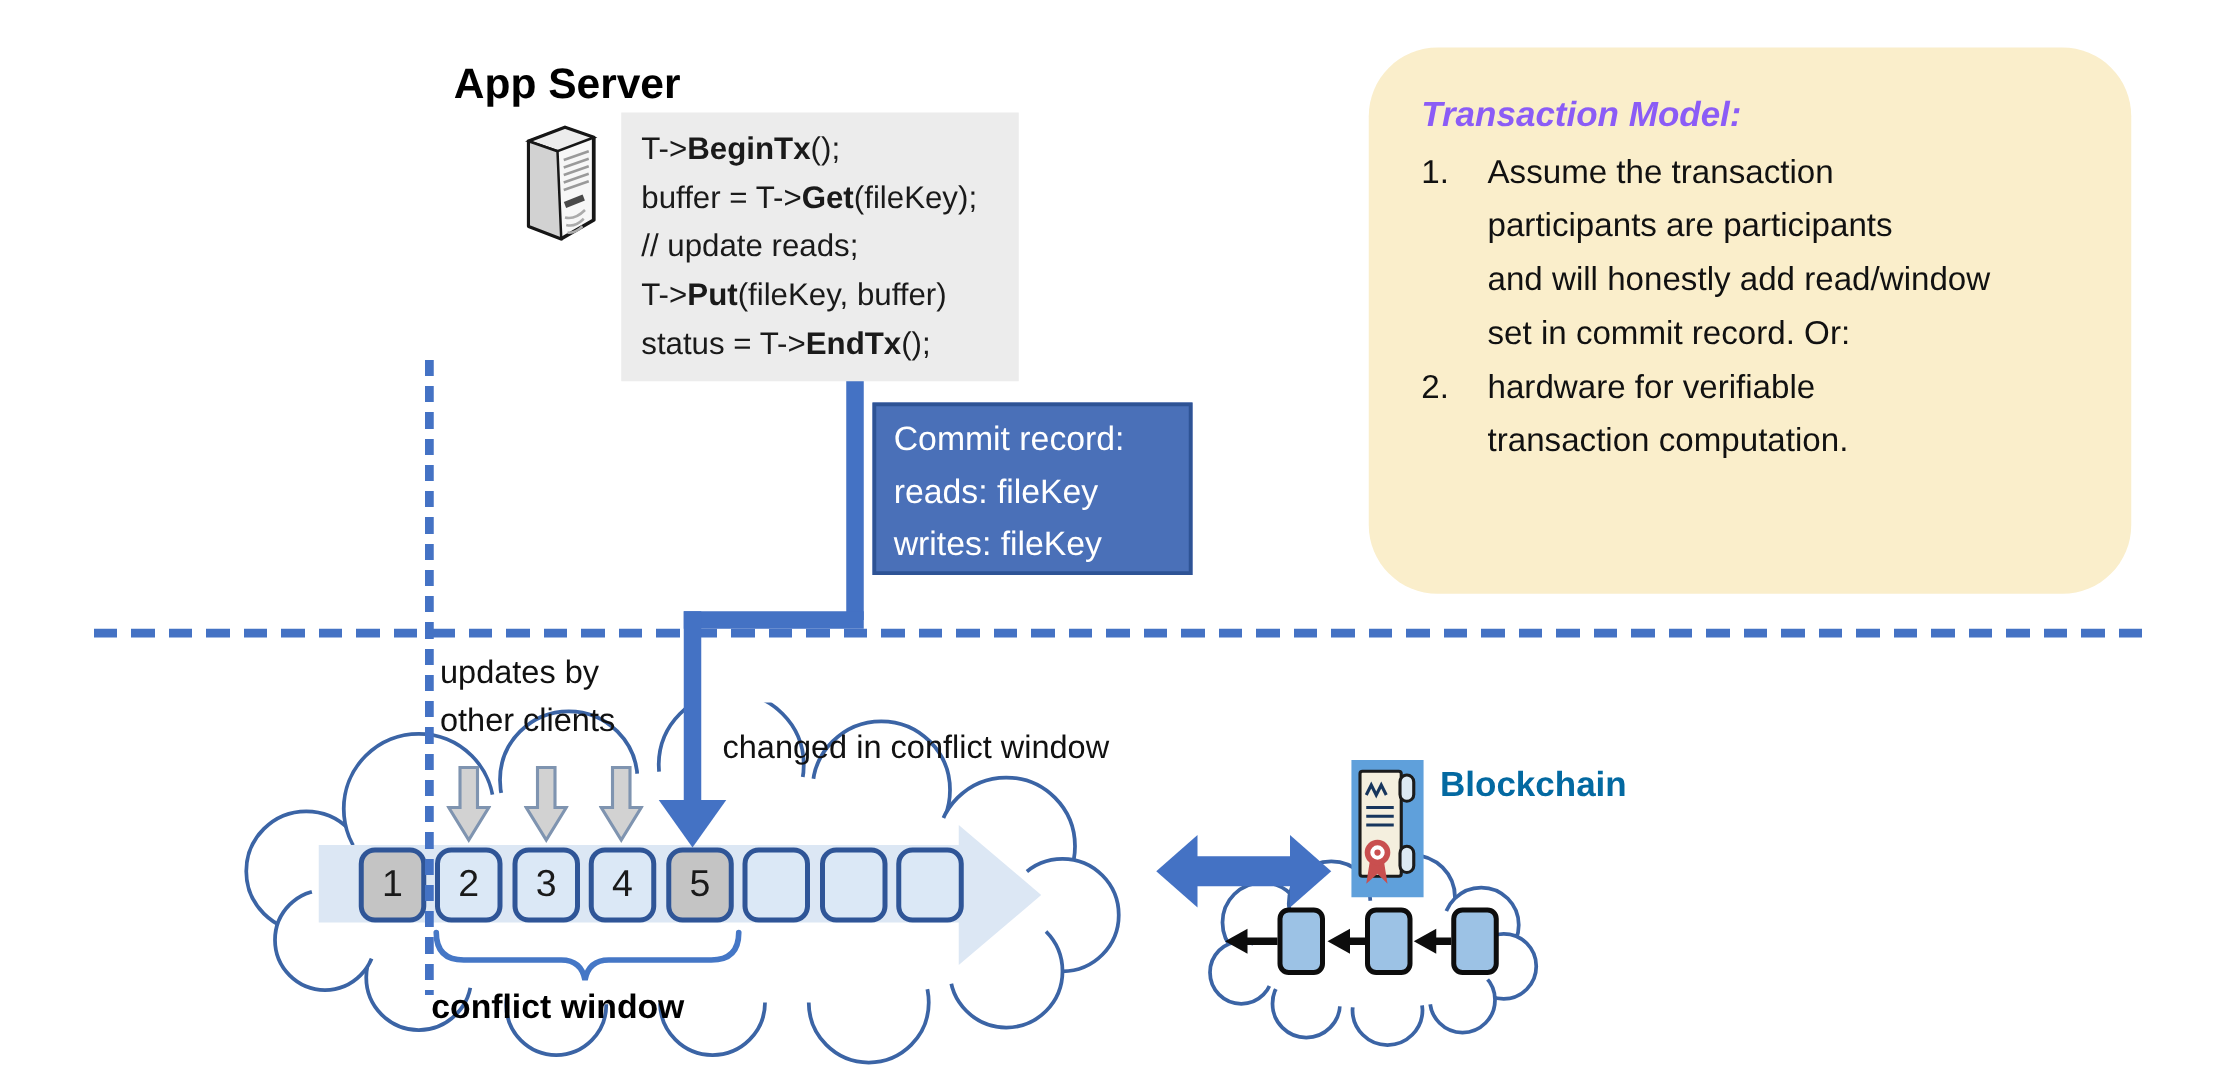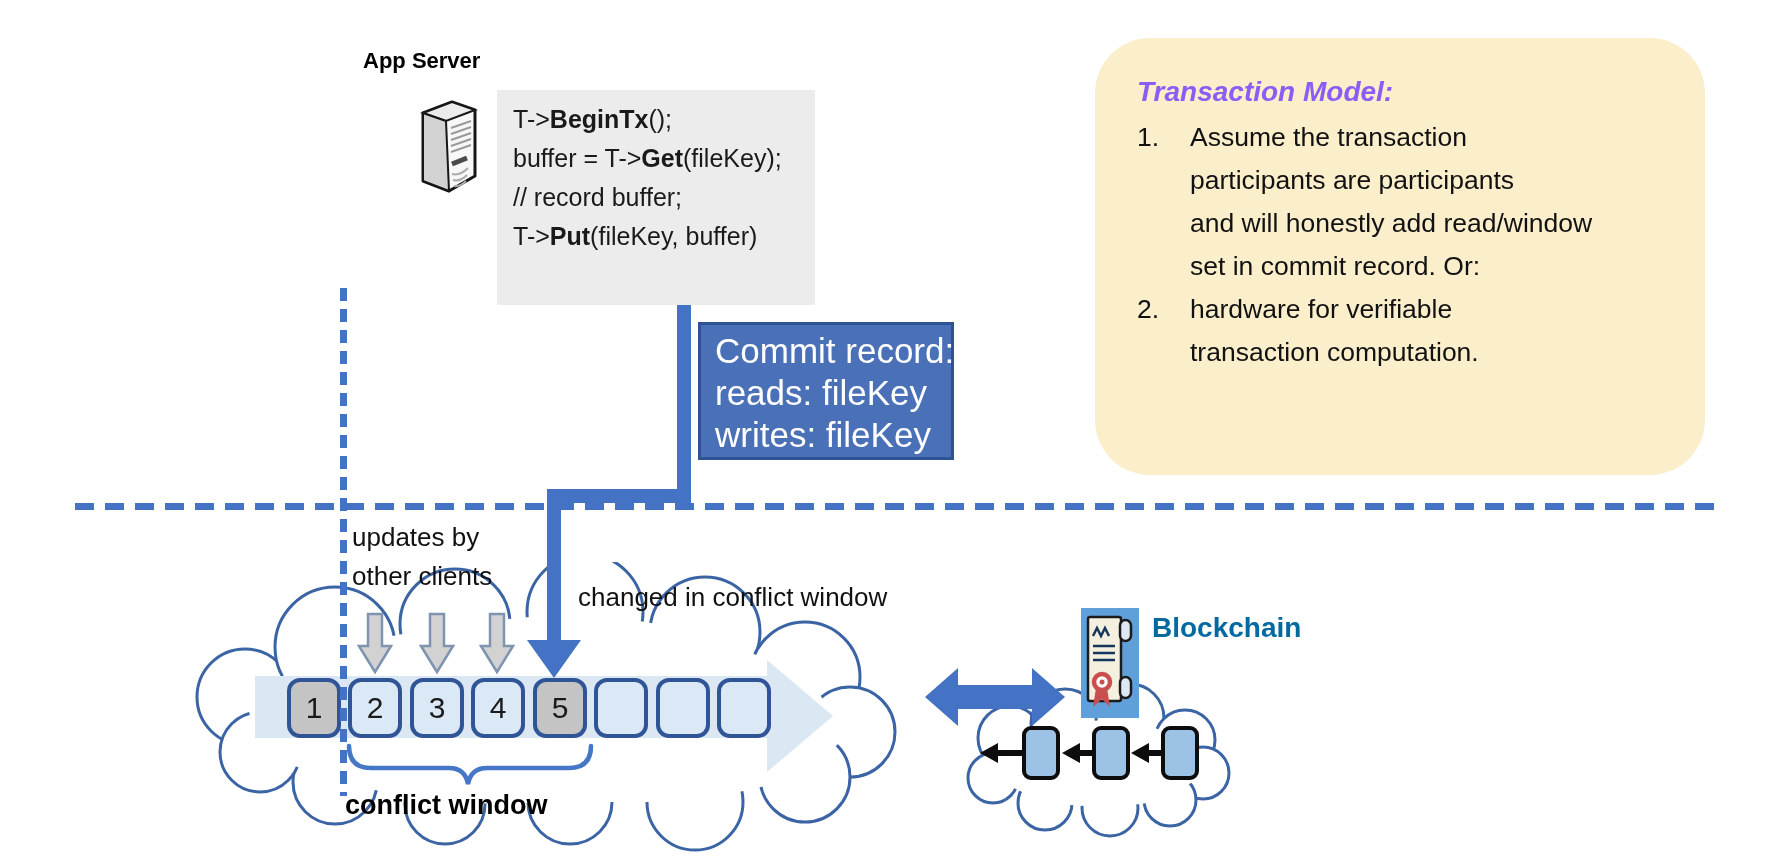--- a/index.html
+++ b/index.html
@@ -3,40 +3,40 @@
 <meta charset="utf-8">
 <style>
   html,body{margin:0;padding:0;background:#fff;}
   .canvas{
     position:relative;width:1780px;height:868px;background:#ffffff;
     font-family:"Liberation Sans",sans-serif;color:#111;overflow:hidden;
   }
   .abs{position:absolute;}
 
   
-  .app-server-title{left:363px;top:48px;font-size:22px;font-weight:bold;color:#000;}
+  .app-server-title{left:363px;top:48px;font-size:34px;font-weight:bold;color:#000;}
   .tx-start-label{left:180px;top:250px;font-size:27px;color:#111;}
   .updates-label{left:352px;top:518px;font-size:26px;line-height:39px;color:#111;}
   .tx-commits-label{left:578px;top:578px;font-size:26px;line-height:39px;color:#111;}
   .conflict-window-label{left:345px;top:790px;font-size:27px;font-weight:bold;color:#000;}
   .blockchain-label{left:1152px;top:612px;font-size:28px;font-weight:bold;color:#0369a1;}
 
   
   .code-box{
     left:497px;top:90px;width:318px;height:215px;background:#ECECEC;
     font-size:25px;line-height:39px;padding:10px 0 0 16px;box-sizing:border-box;
     color:#1a1a1a;white-space:nowrap;
   }
   .code-box b{font-weight:bold;}
 
   
   .commit-box{
     left:698px;top:322px;width:256px;height:138px;box-sizing:border-box;
     background:#4A70B8;border:3px solid #2E5395;color:#fff;
-    font-size:35px;line-height:42px;padding:5px 0 0 14px;white-space:nowrap;
+    font-size:27px;line-height:42px;padding:5px 0 0 14px;white-space:nowrap;
   }
 
   
   .txm-panel{
     left:1095px;top:38px;width:610px;height:437px;box-sizing:border-box;
     background:#FAEECB;border-radius:55px;padding:38px 20px 0 42px;
   }
   .txm-title{font-size:28px;font-weight:bold;font-style:italic;color:#8b5cf6;margin-bottom:8px;}
   .txm-item{display:flex;font-size:26.5px;line-height:43px;color:#111;}
   .txm-num{width:53px;flex:0 0 53px;}
@@ -198,22 +198,23 @@
     <g stroke="#ababab" stroke-width="2" fill="none">
       <path d="M40,78 Q48,80 56,72"></path>
         <path d="M41,84 Q48,86 55,79"></path>
         <path d="M42,90 Q48,91 54,85"></path>
     </g>
   </svg>
 
   <div class="abs code-box">
     <div class="code-line"><span>T-&gt;</span><b>BeginTx</b><span>();</span></div>
     <div class="code-line"><span>buffer = T-&gt;</span><b>Get</b><span>(fileKey);</span></div>
-    <div class="code-line"><span>// record buffer;</span><b></b><span></span></div>
+    <div class="code-line"><span>// update reads;</span><b></b><span></span></div>
     <div class="code-line"><span>T-&gt;</span><b>Put</b><span>(fileKey, buffer)</span></div>
+    <div class="code-line"><span>status = T-&gt;</span><b>EndTx</b><span>();</span></div>
   </div>
 
   <div class="abs commit-box">
     <div>Commit record:</div>
     <div>reads: fileKey</div>
     <div>writes: fileKey</div>
   </div>
 
   <div class="abs txm-panel">
     <div class="txm-title">Transaction Model:</div>

